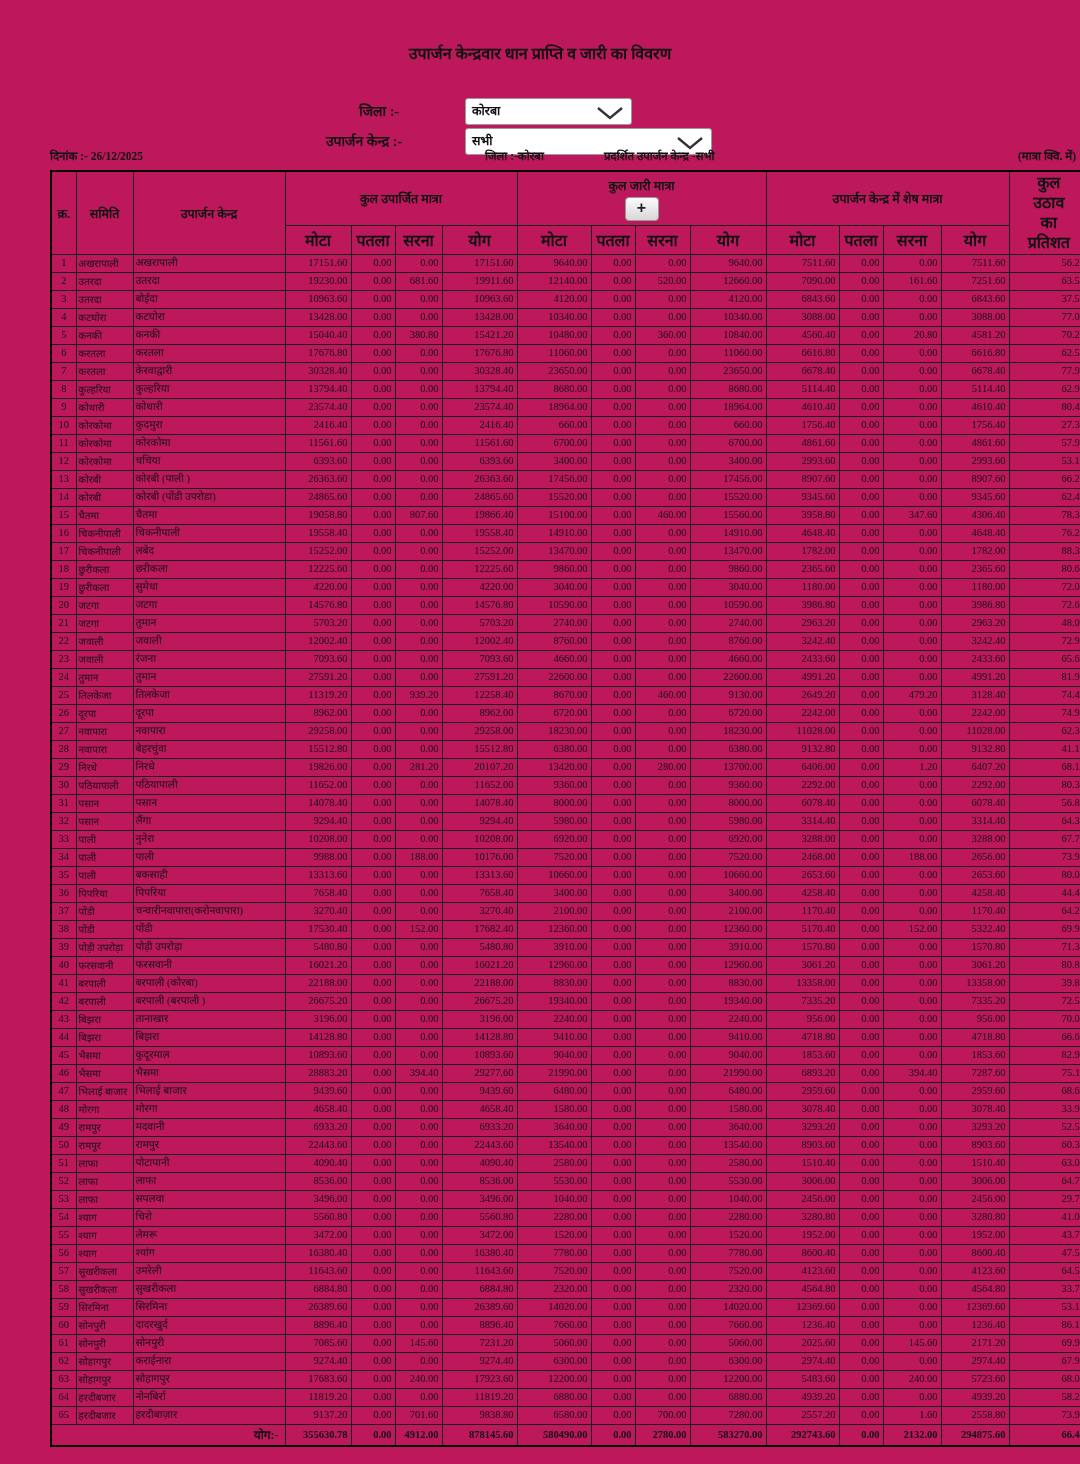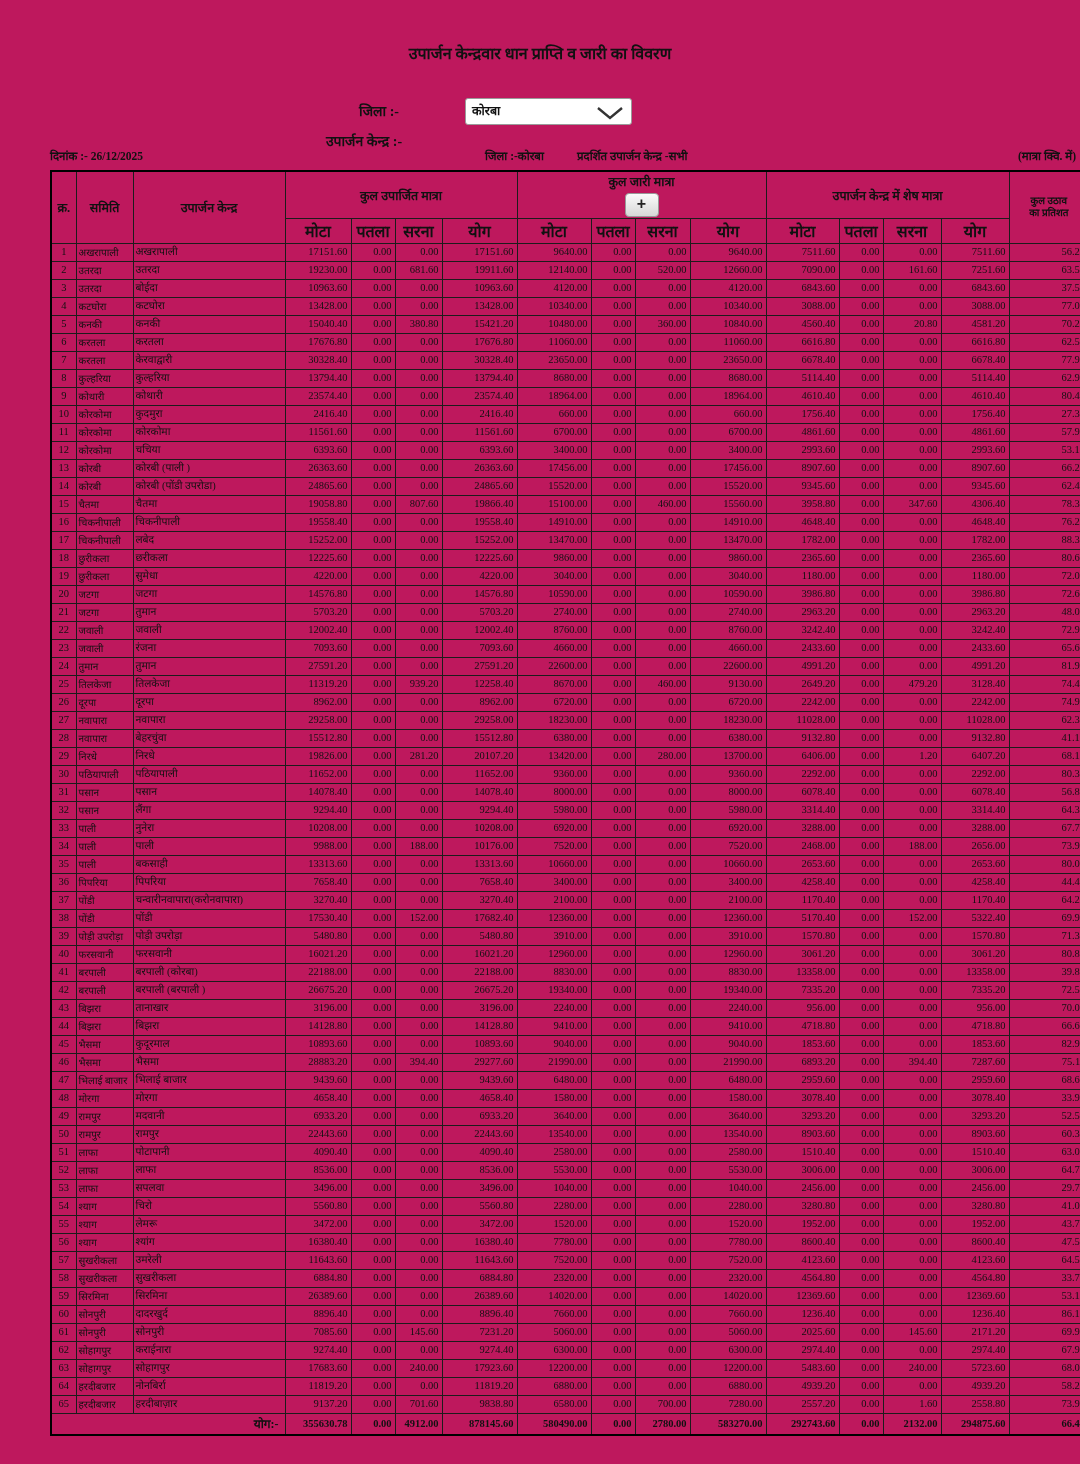--- a/index.html
+++ b/index.html
@@ -12,28 +12,28 @@
   .flt-label{position:absolute;font-weight:bold;font-size:14px;text-align:center;}
   .flt-label.l1{top:101px;left:300px;width:158px;}
   .flt-label.l2{top:131px;left:270px;width:188px;}
   .select{position:absolute;background:#fff;border:1px solid #9a9a9a;border-radius:3px;
           height:27px;box-sizing:border-box;}
   .select.s1{top:98px;left:465px;width:167px;}
   .select.s2{top:128px;left:465px;width:247px;}
   .select .val{position:absolute;left:6px;top:0;line-height:25px;font-weight:bold;font-size:12.5px;font-family:Liberation Serif, serif;}
   .select .chev{position:absolute;right:7px;top:7px;}
   .info{position:absolute;top:148px;font-weight:bold;font-size:11.5px;white-space:nowrap;}
-  .info.date{left:50px;}  .info.dist{left:485px;}  .info.shown{left:577px;text-align:right;}  .info.unit{left:1018px;}
+  .info.date{left:50px;}  .info.dist{left:485px;}  .info.shown{left:604px;text-align:right;}  .info.unit{left:1018px;}
   table.rep{position:absolute;top:170px;left:50px;width:1038px;border-collapse:collapse;
             table-layout:fixed;border:2px solid #000;}
   table.rep th,table.rep td{border:1px solid #1c1c1c;overflow:hidden;}
   thead th{font-weight:bold;font-size:12.5px;padding:1px 2px;text-align:center;vertical-align:middle;}
   thead tr.grp th{height:40px;}
   thead tr.sub th{height:20px;font-size:16px;}
-  th.pct-head span{display:inline-block;width:46px;font-size:10px;line-height:1.25;}
+  th.pct-head span{display:inline-block;width:46px;font-size:16px;line-height:1.25;}
   tbody td{height:17px;padding:0 3px;font-size:10.5px;line-height:1.2;vertical-align:middle;}
   td.c-sn{text-align:center;}
   td.c-samiti{font-size:10px;padding:0 2px;text-align:left;}
   td.c-kendra{font-size:10.5px;padding:0 2px;text-align:left;white-space:nowrap;}
   td.c-num,td.c-pct{text-align:right;white-space:nowrap;}
   tr.total td{font-weight:bold;height:20px;}
   td.total-label{text-align:right;font-size:12px;padding-right:6px;}
   .plus-btn{display:inline-block;width:32px;height:22px;border:1px solid #999;border-radius:4px;
             background:linear-gradient(#fbfbfb,#d7d7d7);color:#222;
             font:bold 16px/20px "Liberation Sans",sans-serif;text-align:center;margin-top:3px;cursor:pointer;}
@@ -48,20 +48,28 @@
   <div class="select s1">
     <span class="val">कोरबा</span>
     <span class="chev">
       <svg width="28" height="13" viewBox="0 0 28 13">
           <polyline points="2,1 14,11 26,1" fill="none" stroke="#333" stroke-width="2.4"></polyline>
         </svg>
     </span>
   </div>
 
   <div class="flt-label l2">उपार्जन केन्द्र :-</div>
+  <div class="select s2">
+    <span class="val">सभी</span>
+    <span class="chev">
+      <svg width="28" height="13" viewBox="0 0 28 13">
+          <polyline points="2,1 14,11 26,1" fill="none" stroke="#333" stroke-width="2.4"></polyline>
+        </svg>
+    </span>
+  </div>
 
   <div class="info date">दिनांक :- 26/12/2025</div>
   <div class="info dist">जिला :-कोरबा</div>
   <div class="info shown">प्रदर्शित उपार्जन केन्द्र -सभी</div>
   <div class="info unit">(मात्रा क्वि. में)</div>
 
   <table class="rep">
     <colgroup>
       <col style="width:25px">
         <col style="width:57px">

